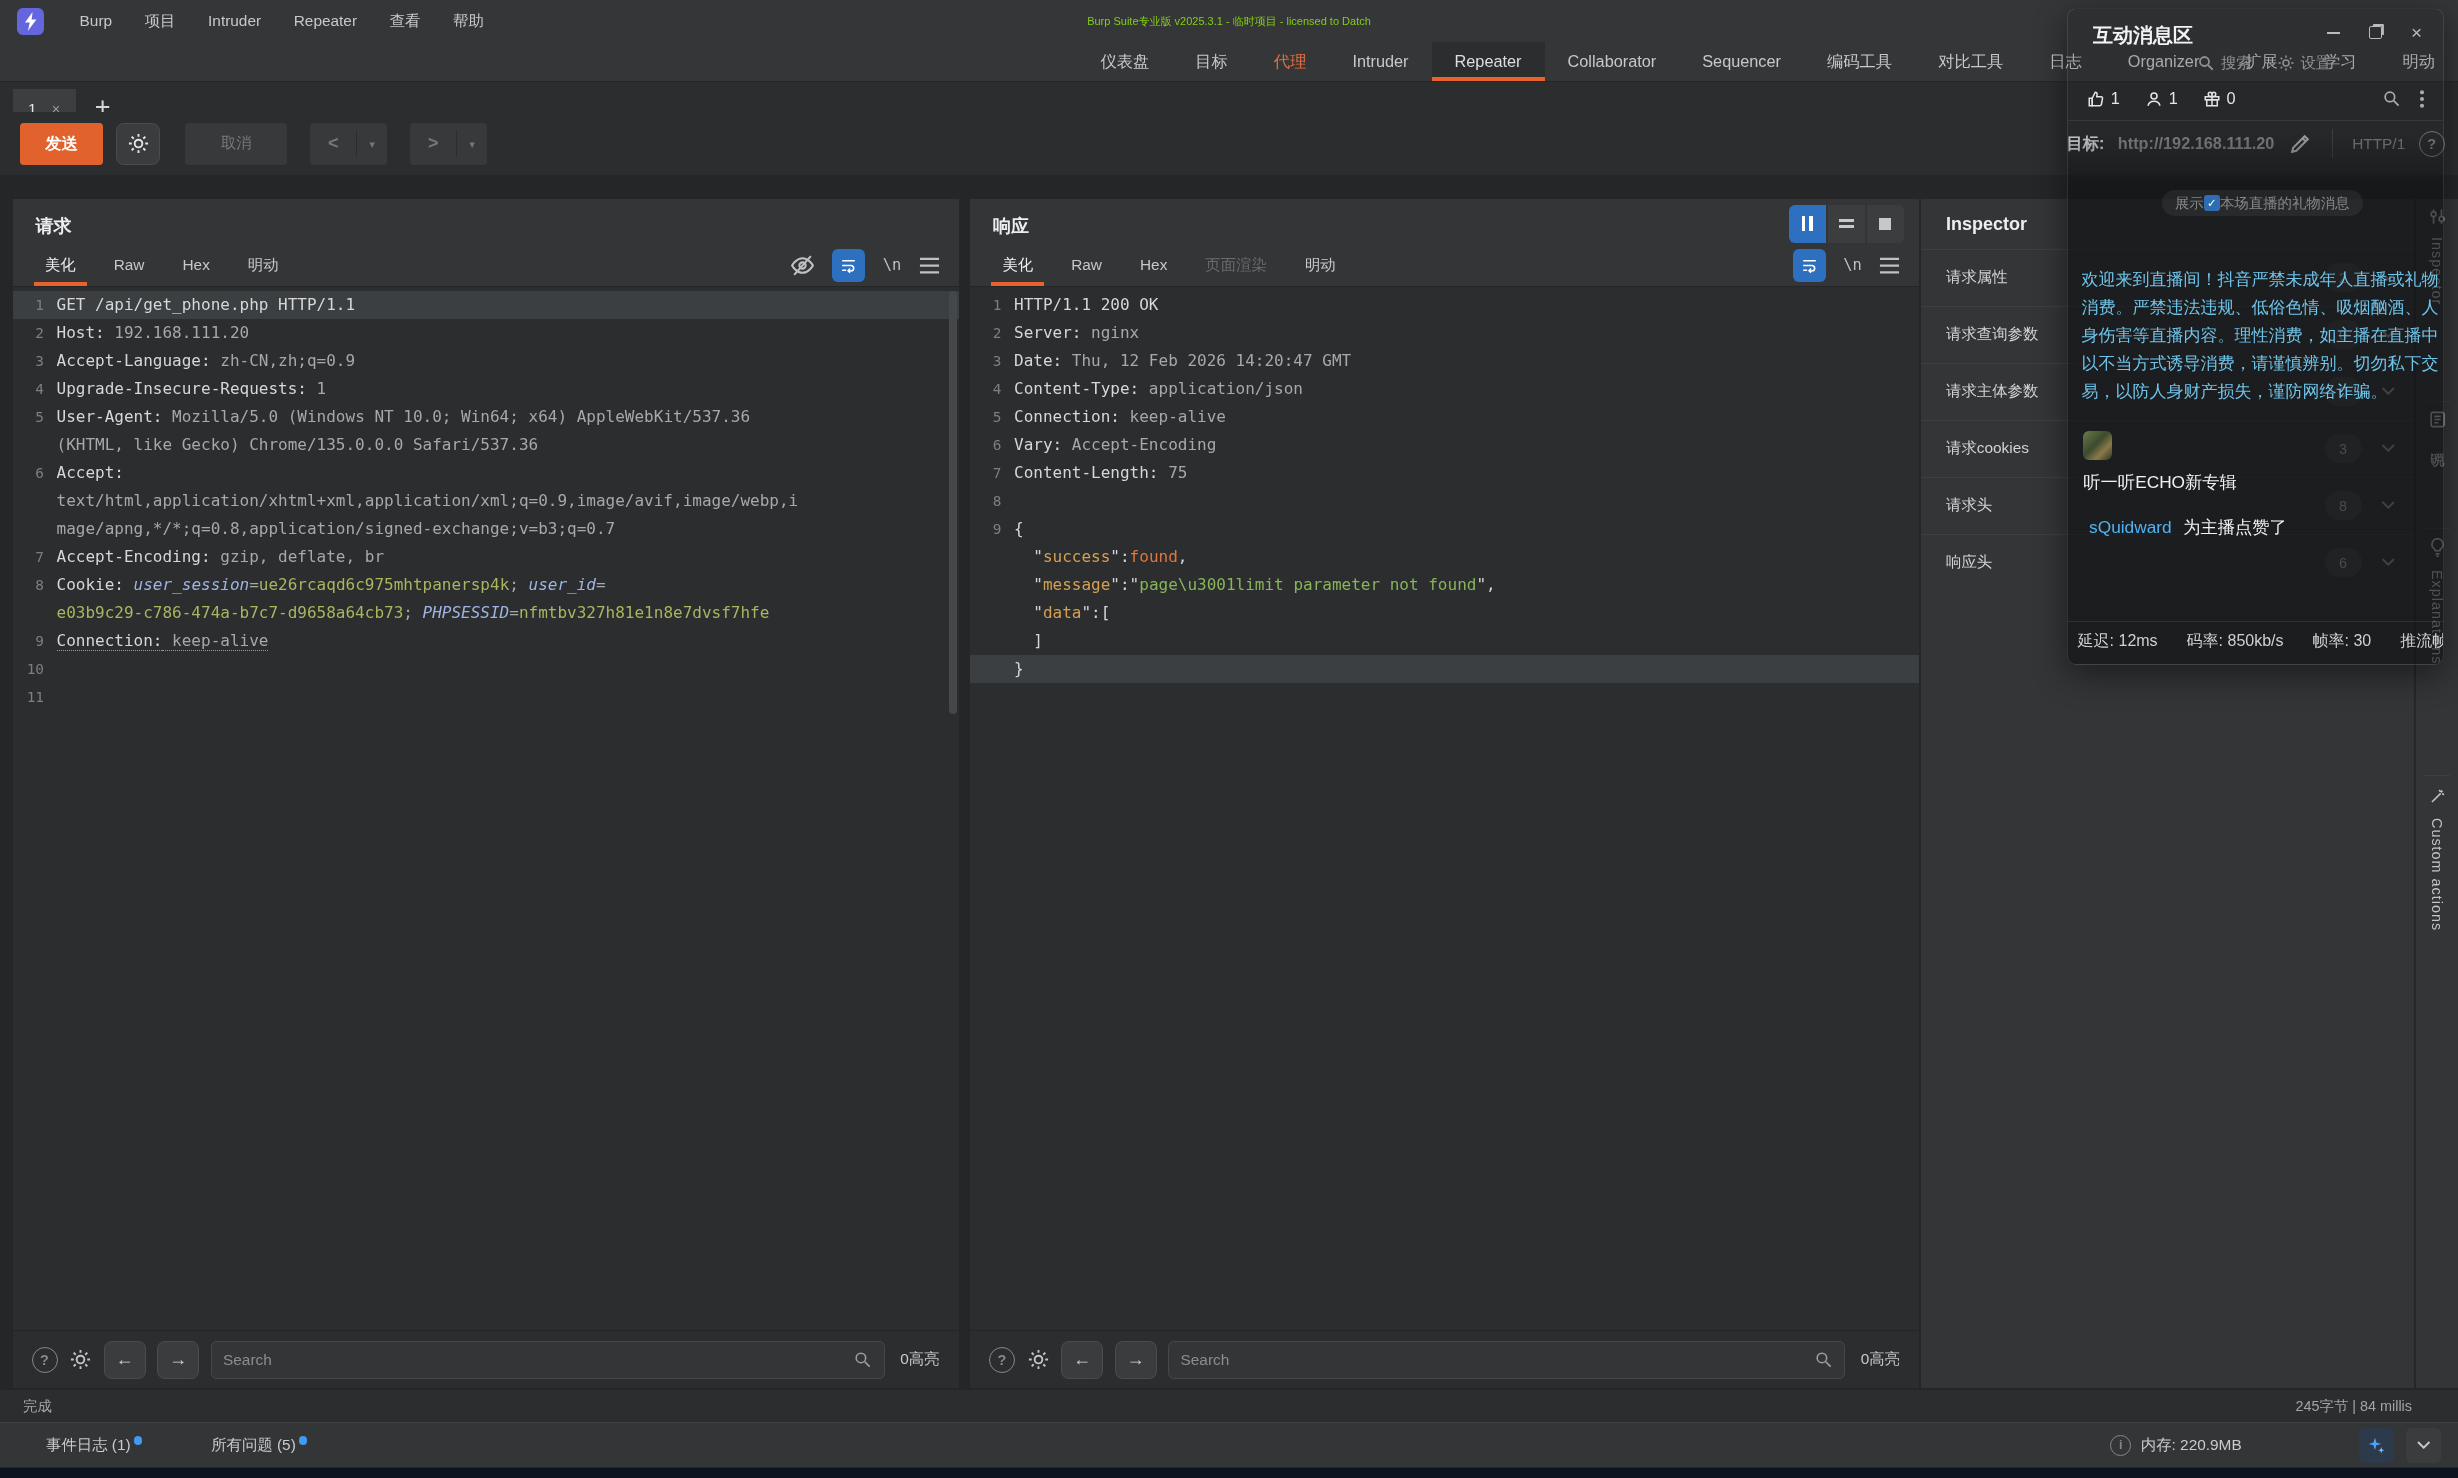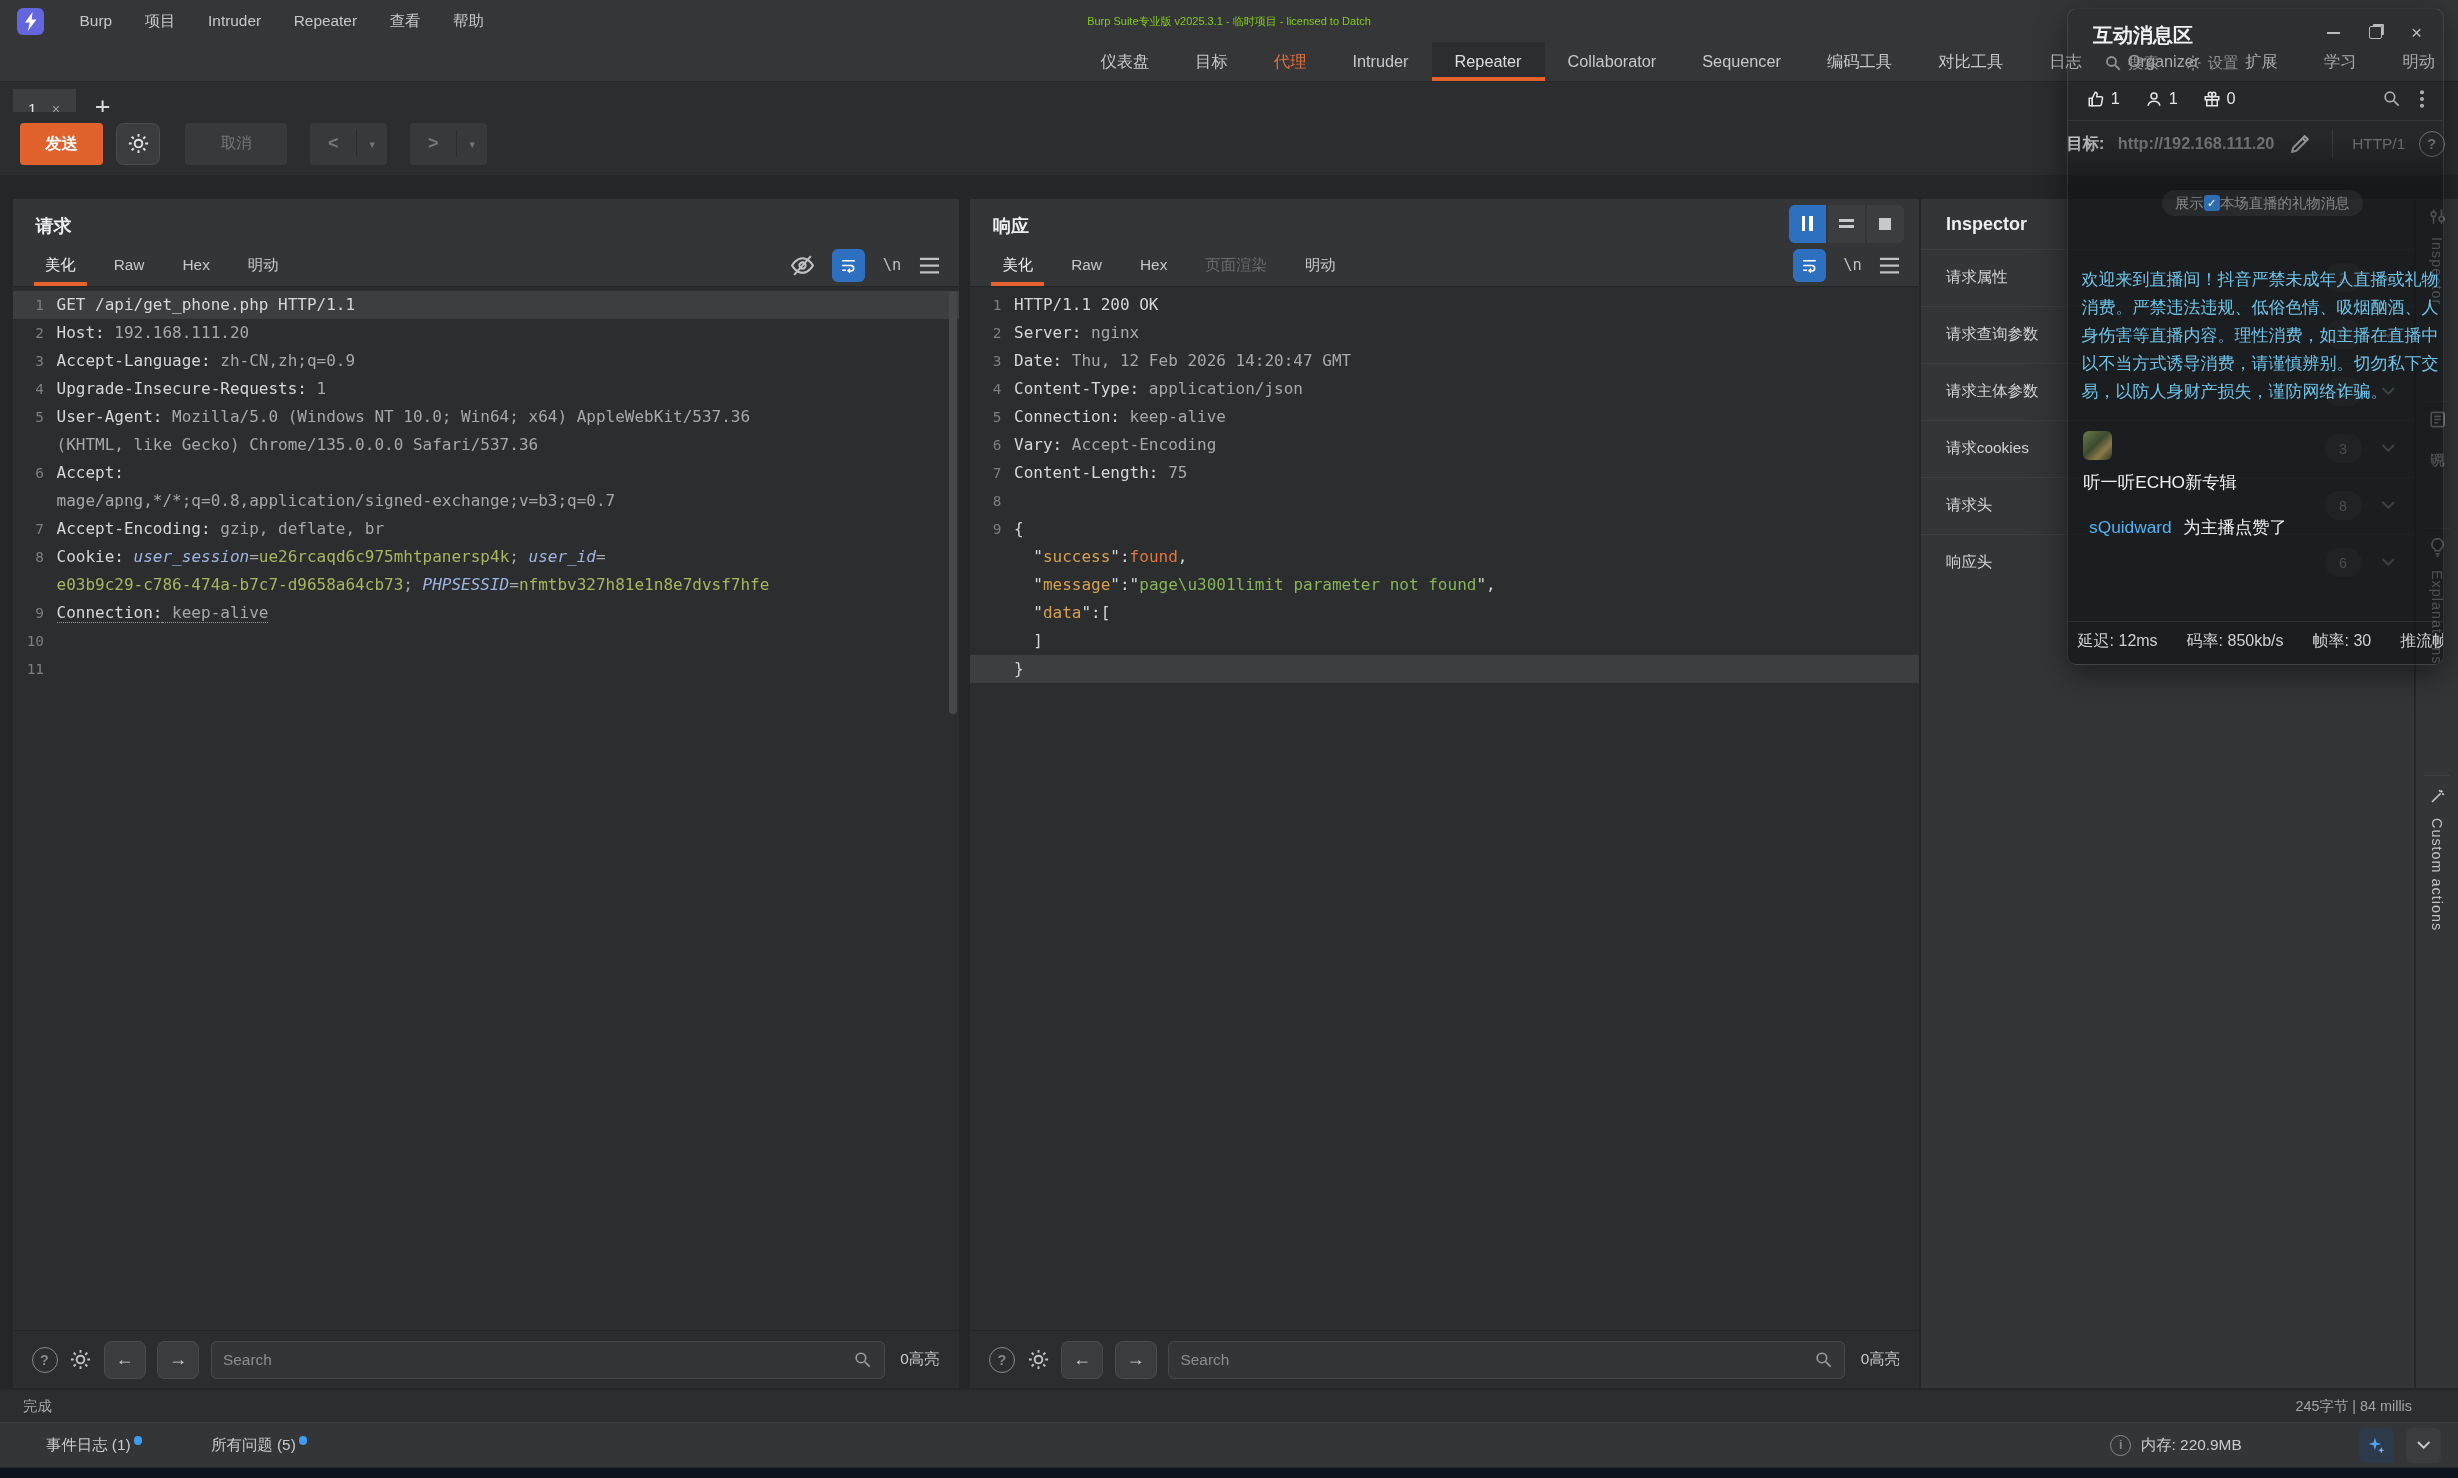--- a/index.html
+++ b/index.html
@@ -144,21 +144,21 @@
     border:1px solid rgba(255,255,255,0.10); border-radius:9.6px; overflow:hidden;
     background:linear-gradient(180deg, rgba(15,17,19,0.16) 0%, rgba(15,17,19,0.16) 19%,
       rgba(15,17,19,0.65) 27%, rgba(15,17,19,0.65) 100%);
     box-shadow:0 9.6px 33px rgba(0,0,0,0.45); display:flex; flex-direction:column; }
   .ov-titlebar { display:flex; align-items:flex-start; padding:13.4px 21px 0 25px; }
   .ov-title { font-size:20px; font-weight:bold; color:#f2f3f5; }
   .ov-controls { margin-left:auto; display:flex; gap:29px; align-items:center; color:#b9bbbd; margin-top:3.8px; }
   .ov-max { width:12.5px; height:12.5px; border:1.9px solid #b9bbbd; border-radius:1.9px; box-shadow:2.9px -2.9px 0 -1px #b9bbbd; }
   .ov-min { width:13.4px; height:1.9px; background:#b9bbbd; }
   .ov-close { font-size:19px; line-height:13.4px; }
-  .ov-toolrow { display:flex; justify-content:flex-start; align-items:center; gap:7.7px;
+  .ov-toolrow { display:flex; justify-content:center; align-items:center; gap:7.7px;
     padding:3.8px 19px 7.7px; color:#8f9294; font-size:15.4px; }
   .ov-toolrow .grp { display:flex; align-items:center; gap:5.8px; margin-left:17.3px; }
   .ov-stats { display:flex; align-items:center; gap:25px; padding:7.7px 19px 11.5px; color:#e3e5e6;
     font-size:16.3px; border-bottom:1px solid rgba(255,255,255,0.07); }
   .ov-stat { display:flex; align-items:center; gap:5.8px; }
   .ov-stats-right { margin-left:auto; display:flex; align-items:center; gap:19px; color:#a9abad; }
   .vdots { width:3.8px; height:3.8px; border-radius:50%; background:#a9abad; box-shadow:0 -6.7px 0 #a9abad, 0 6.7px 0 #a9abad; }
   .ov-body { flex:1; overflow:hidden; position:relative; padding:0 0 0 13.4px; }
   .ov-pill { margin:69px auto 0; width:fit-content; max-width:346px; background:rgba(255,255,255,0.06);
     border-radius:15.4px; padding:3.8px 13.4px; color:#85888a; font-size:14.4px; display:flex; align-items:center;
@@ -286,20 +286,21 @@
   </div>
   <div class="editor" id="request-editor">
     <div class="vscroll"></div>
   <div class="eline hl"><span class="lnum">1</span><span class="etext"><span class="w">GET /api/get_phone.php HTTP/1.1</span></span></div>
       <div class="eline"><span class="lnum">2</span><span class="etext"><span class="w">Host:</span><span class="g"> 192.168.111.20</span></span></div>
       <div class="eline"><span class="lnum">3</span><span class="etext"><span class="w">Accept-Language:</span><span class="g"> zh-CN,zh;q=0.9</span></span></div>
       <div class="eline"><span class="lnum">4</span><span class="etext"><span class="w">Upgrade-Insecure-Requests:</span><span class="g"> 1</span></span></div>
       <div class="eline"><span class="lnum">5</span><span class="etext"><span class="w">User-Agent:</span><span class="g"> Mozilla/5.0 (Windows NT 10.0; Win64; x64) AppleWebKit/537.36</span></span></div>
       <div class="eline"><span class="lnum"></span><span class="etext"><span class="g">(KHTML, like Gecko) Chrome/135.0.0.0 Safari/537.36</span></span></div>
       <div class="eline"><span class="lnum">6</span><span class="etext"><span class="w">Accept:</span></span></div>
+      <div class="eline"><span class="lnum"></span><span class="etext"><span class="g">text/html,application/xhtml+xml,application/xml;q=0.9,image/avif,image/webp,i</span></span></div>
       <div class="eline"><span class="lnum"></span><span class="etext"><span class="g">mage/apng,*/*;q=0.8,application/signed-exchange;v=b3;q=0.7</span></span></div>
       <div class="eline"><span class="lnum">7</span><span class="etext"><span class="w">Accept-Encoding:</span><span class="g"> gzip, deflate, br</span></span></div>
       <div class="eline"><span class="lnum">8</span><span class="etext"><span class="w">Cookie:</span><span class="g"> </span><span class="b">user_session</span><span class="g">=</span><span class="o">ue26rcaqd6c975mhtpanersp4k</span><span class="g">; </span><span class="b">user_id</span><span class="g">=</span></span></div>
       <div class="eline"><span class="lnum"></span><span class="etext"><span class="o">e03b9c29-c786-474a-b7c7-d9658a64cb73</span><span class="g">; </span><span class="b">PHPSESSID</span><span class="g">=</span><span class="o">nfmtbv327h81e1n8e7dvsf7hfe</span></span></div>
       <div class="eline"><span class="lnum">9</span><span class="etext"><span class="w u">Connection:</span><span class="g u"> keep-alive</span></span></div>
       <div class="eline"><span class="lnum">10</span><span class="etext"></span></div>
       <div class="eline"><span class="lnum">11</span><span class="etext"></span></div>
     </div>
   <div class="searchbar">
     <span class="circle-glyph">?</span>

